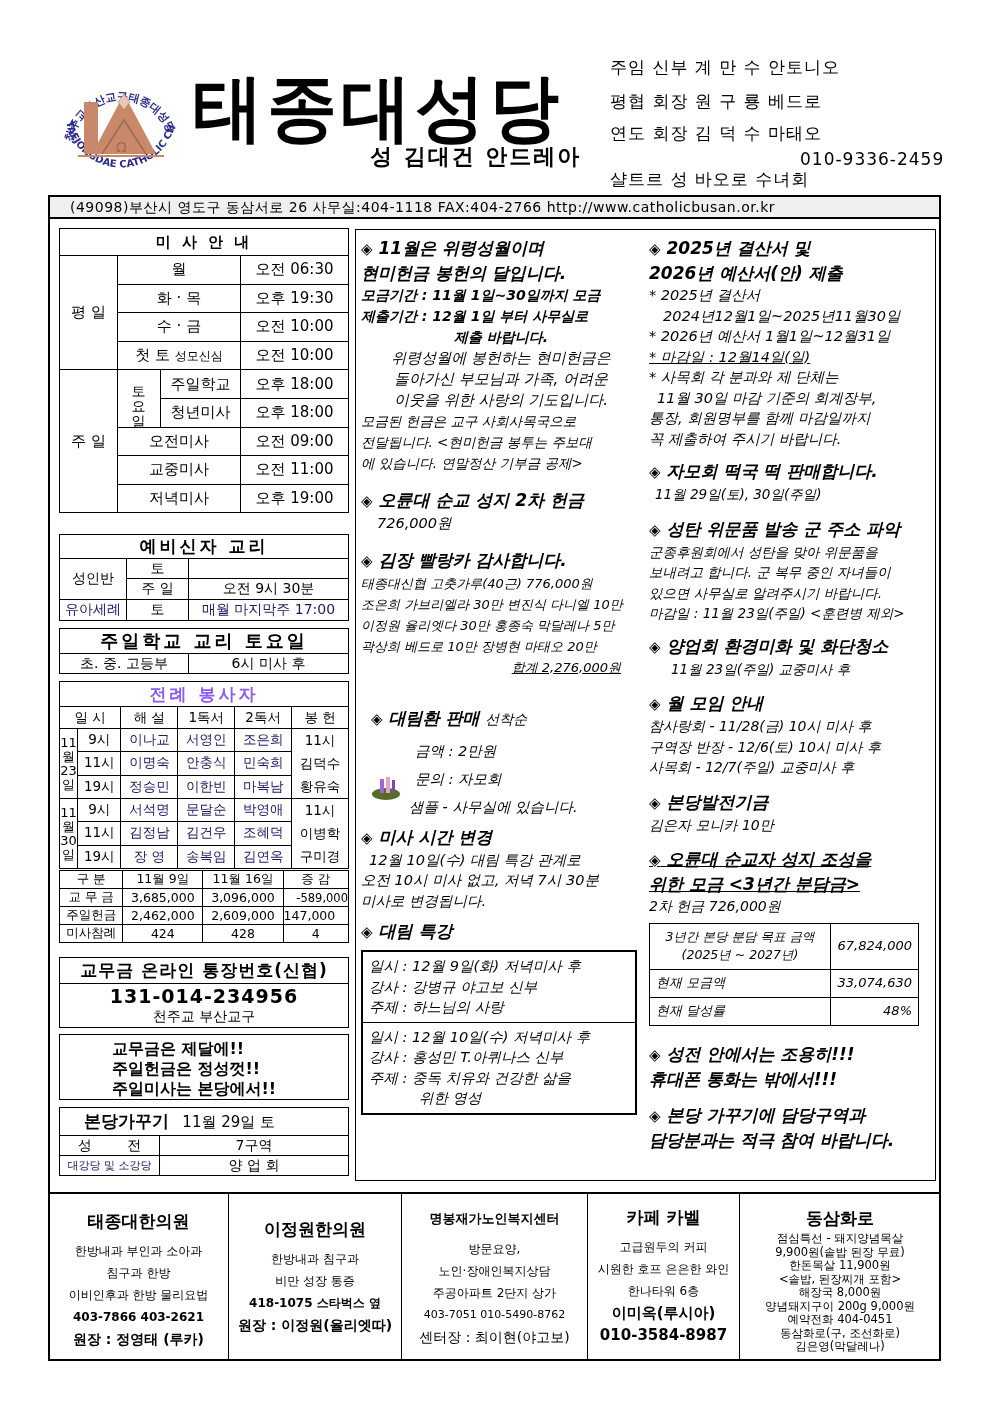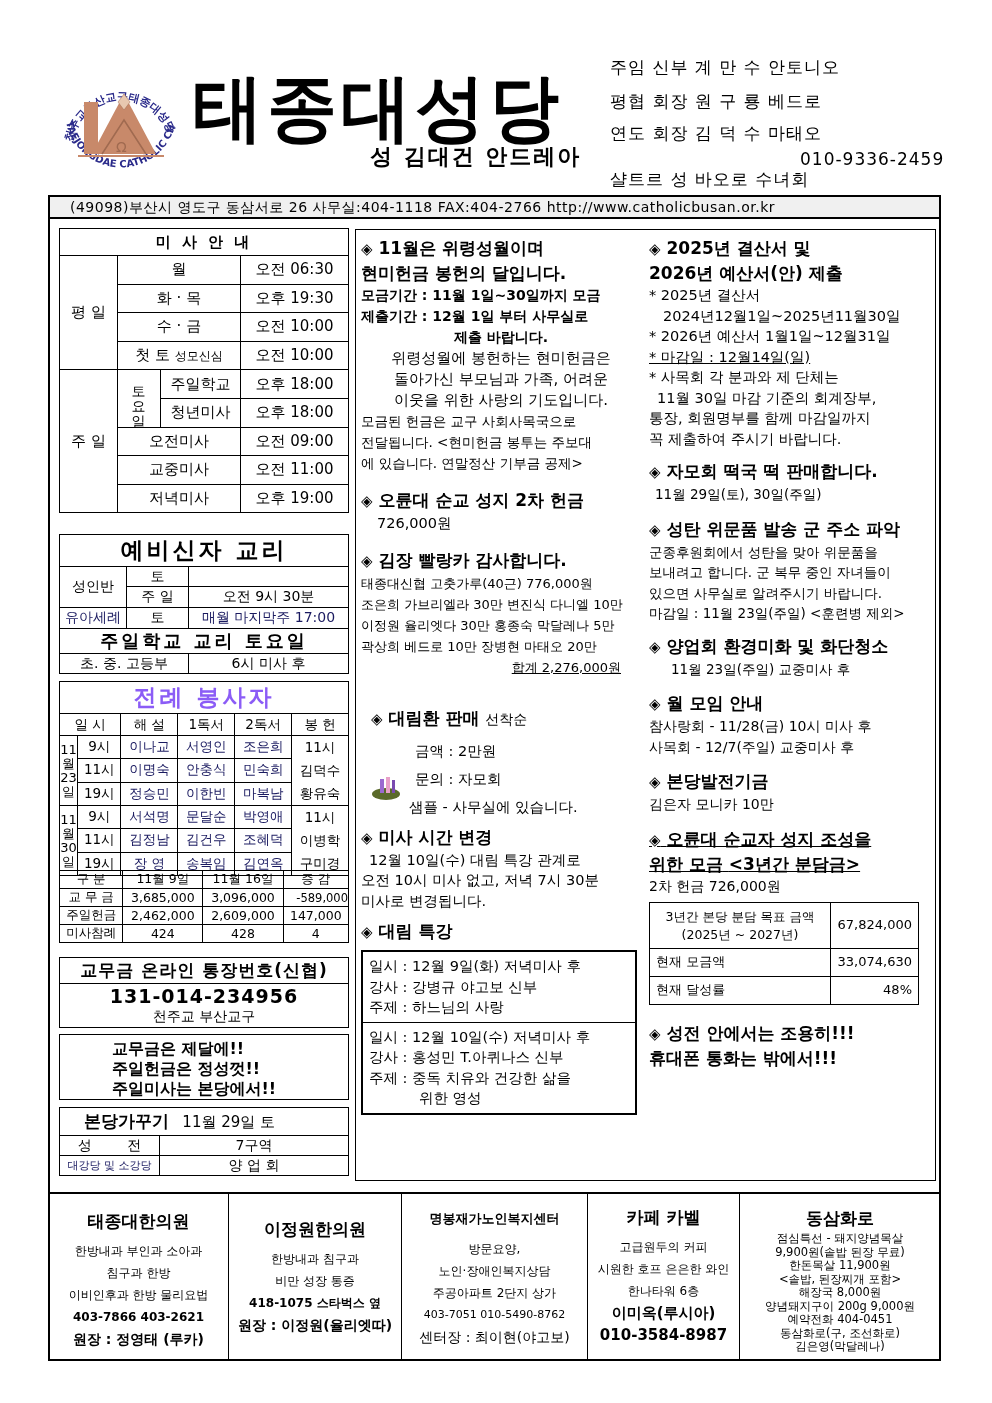--- a/index.html
+++ b/index.html
@@ -10,26 +10,26 @@
   #title{left:193px;top:62px;font-size:70px;font-weight:bold;letter-spacing:4px;font-family:"DejaVu Sans",sans-serif;transform:scaleY(1.05);}
   #patron{left:370px;top:142px;font-size:22px;font-weight:bold;letter-spacing:2px;}
   .staff{left:610px;font-size:17px;letter-spacing:1px;}
   
   #frame{left:48px;top:195px;width:893px;height:1166px;border:2px solid #000;}
   #addr{left:48px;top:195px;width:893px;height:24px;border:2px solid #000;background:#f0f0f0;font-size:14px;padding-left:20px;line-height:20px;letter-spacing:.5px;}
   
   table{border-collapse:collapse;width:100%;}
   td,th{border:1px solid #000;text-align:center;font-weight:normal;}
   .lbox{position:absolute;left:59px;width:290px;}
-  .hdr{font-size:23px;font-weight:bold;letter-spacing:3px;}
+  .hdr{font-size:17px;font-weight:bold;letter-spacing:3px;}
   .mass td{font-size:15px;height:28.6px;}
   .blue{color:#1a1a60;}
   
   #midbox{left:355px;top:229px;width:581px;height:952px;border:1px solid #000;}
-  .col{position:absolute;font-size:14.5px;line-height:20.5px;}
+  .col{position:absolute;font-size:14.5px;line-height:20.5px;font-style:italic;}
   .h{font-size:17px;font-weight:bold;line-height:24px;}
   .dia{font-size:15px;}
   .u{text-decoration:underline;}
   
   #footer{left:49px;top:1192px;width:891px;height:168px;border-top:2px solid #000;display:flex;}
   .fc{border-right:1px solid #000;text-align:center;font-size:12px;padding-top:16px;line-height:22px;}
   .fc:last-child{border-right:none;}
   .fh{font-size:17px;font-weight:bold;margin-bottom:8px;}
 </style>
 </head>
@@ -227,21 +227,21 @@
     <tr style="height:18px">
           <td>교 무 금</td>
           <td>3,685,000</td>
           <td>3,096,000</td>
           <td style="text-align:right;font-size:11.5px">-589,000</td>
         </tr>
     <tr style="height:18px">
           <td>주일헌금</td>
           <td>2,462,000</td>
           <td>2,609,000</td>
-          <td style="text-align:center">147,000</td>
+          <td style="text-align:left">147,000</td>
         </tr>
     <tr style="height:18px">
           <td>미사참례</td>
           <td>424</td>
           <td>428</td>
           <td>4</td>
         </tr>
   </tbody>
     </table>
 </div>
@@ -381,20 +381,21 @@
     <div>있으면 사무실로 알려주시기 바랍니다.</div>
     <div>마감일 : 11월 23일(주일) &lt;훈련병 제외&gt;</div>
   </div>
 
   <div class="h" style="margin-top:10px"><span class="dia">◈</span> <span>양업회 환경미화 및 화단청소</span></div>
   <div style="padding-left:22px;font-size:13.5px">11월 23일(주일) 교중미사 후</div>
 
   <div class="h" style="margin-top:12px"><span class="dia">◈</span> <span>월 모임 안내</span></div>
   <div style="font-size:14px">
     <div>참사랑회 - 11/28(금) 10시 미사 후</div>
+    <div>구역장 반장 - 12/6(토) 10시 미사 후</div>
     <div>사목회 - 12/7(주일) 교중미사 후</div>
   </div>
 
   <div class="h" style="margin-top:12px"><span class="dia">◈</span> <span>본당발전기금</span></div>
   <div style="font-size:14px">김은자 모니카 10만</div>
 
   <div class="h u" style="margin-top:12px;white-space:pre-line"><span class="dia">◈</span> <span>오륜대 순교자 성지 조성을
 위한 모금</span> <span style="text-decoration:none">&lt;3년간 분담금&gt;</span></div>
   <div style="font-size:14px">2차 헌금 726,000원</div>
   <table style="width:270px;font-size:13px;margin-top:6px">
@@ -410,20 +411,22 @@
         </tr>
     <tr style="height:28px">
           <td style="text-align:left;padding-left:6px">현재 달성률</td>
           <td style="text-align:right;padding-right:6px">48%</td>
         </tr>
   </tbody>
     </table>
 
   <div class="h" style="margin-top:16px;white-space:pre-line;padding-left:0"><span class="dia">◈</span> <span>성전 안에서는 조용히!!!
 휴대폰 통화는 밖에서!!!</span></div>
+  <div class="h" style="margin-top:12px;white-space:pre-line"><span class="dia">◈</span> <span>본당 가꾸기에 담당구역과
+담당분과는 적극 참여 바랍니다.</span></div>
 </div>
 
 <div id="footer" class="abs">
   <div class="fc" style="width:180px">
     <div class="fh">태종대한의원</div>
     <div>한방내과 부인과 소아과</div>
     <div>침구과 한방</div>
     <div>이비인후과 한방 물리요법</div>
     <div style="font-weight:bold">403-7866 403-2621</div>
     <div style="font-weight:bold;font-size:14px">원장 : 정영태 (루카)</div>

